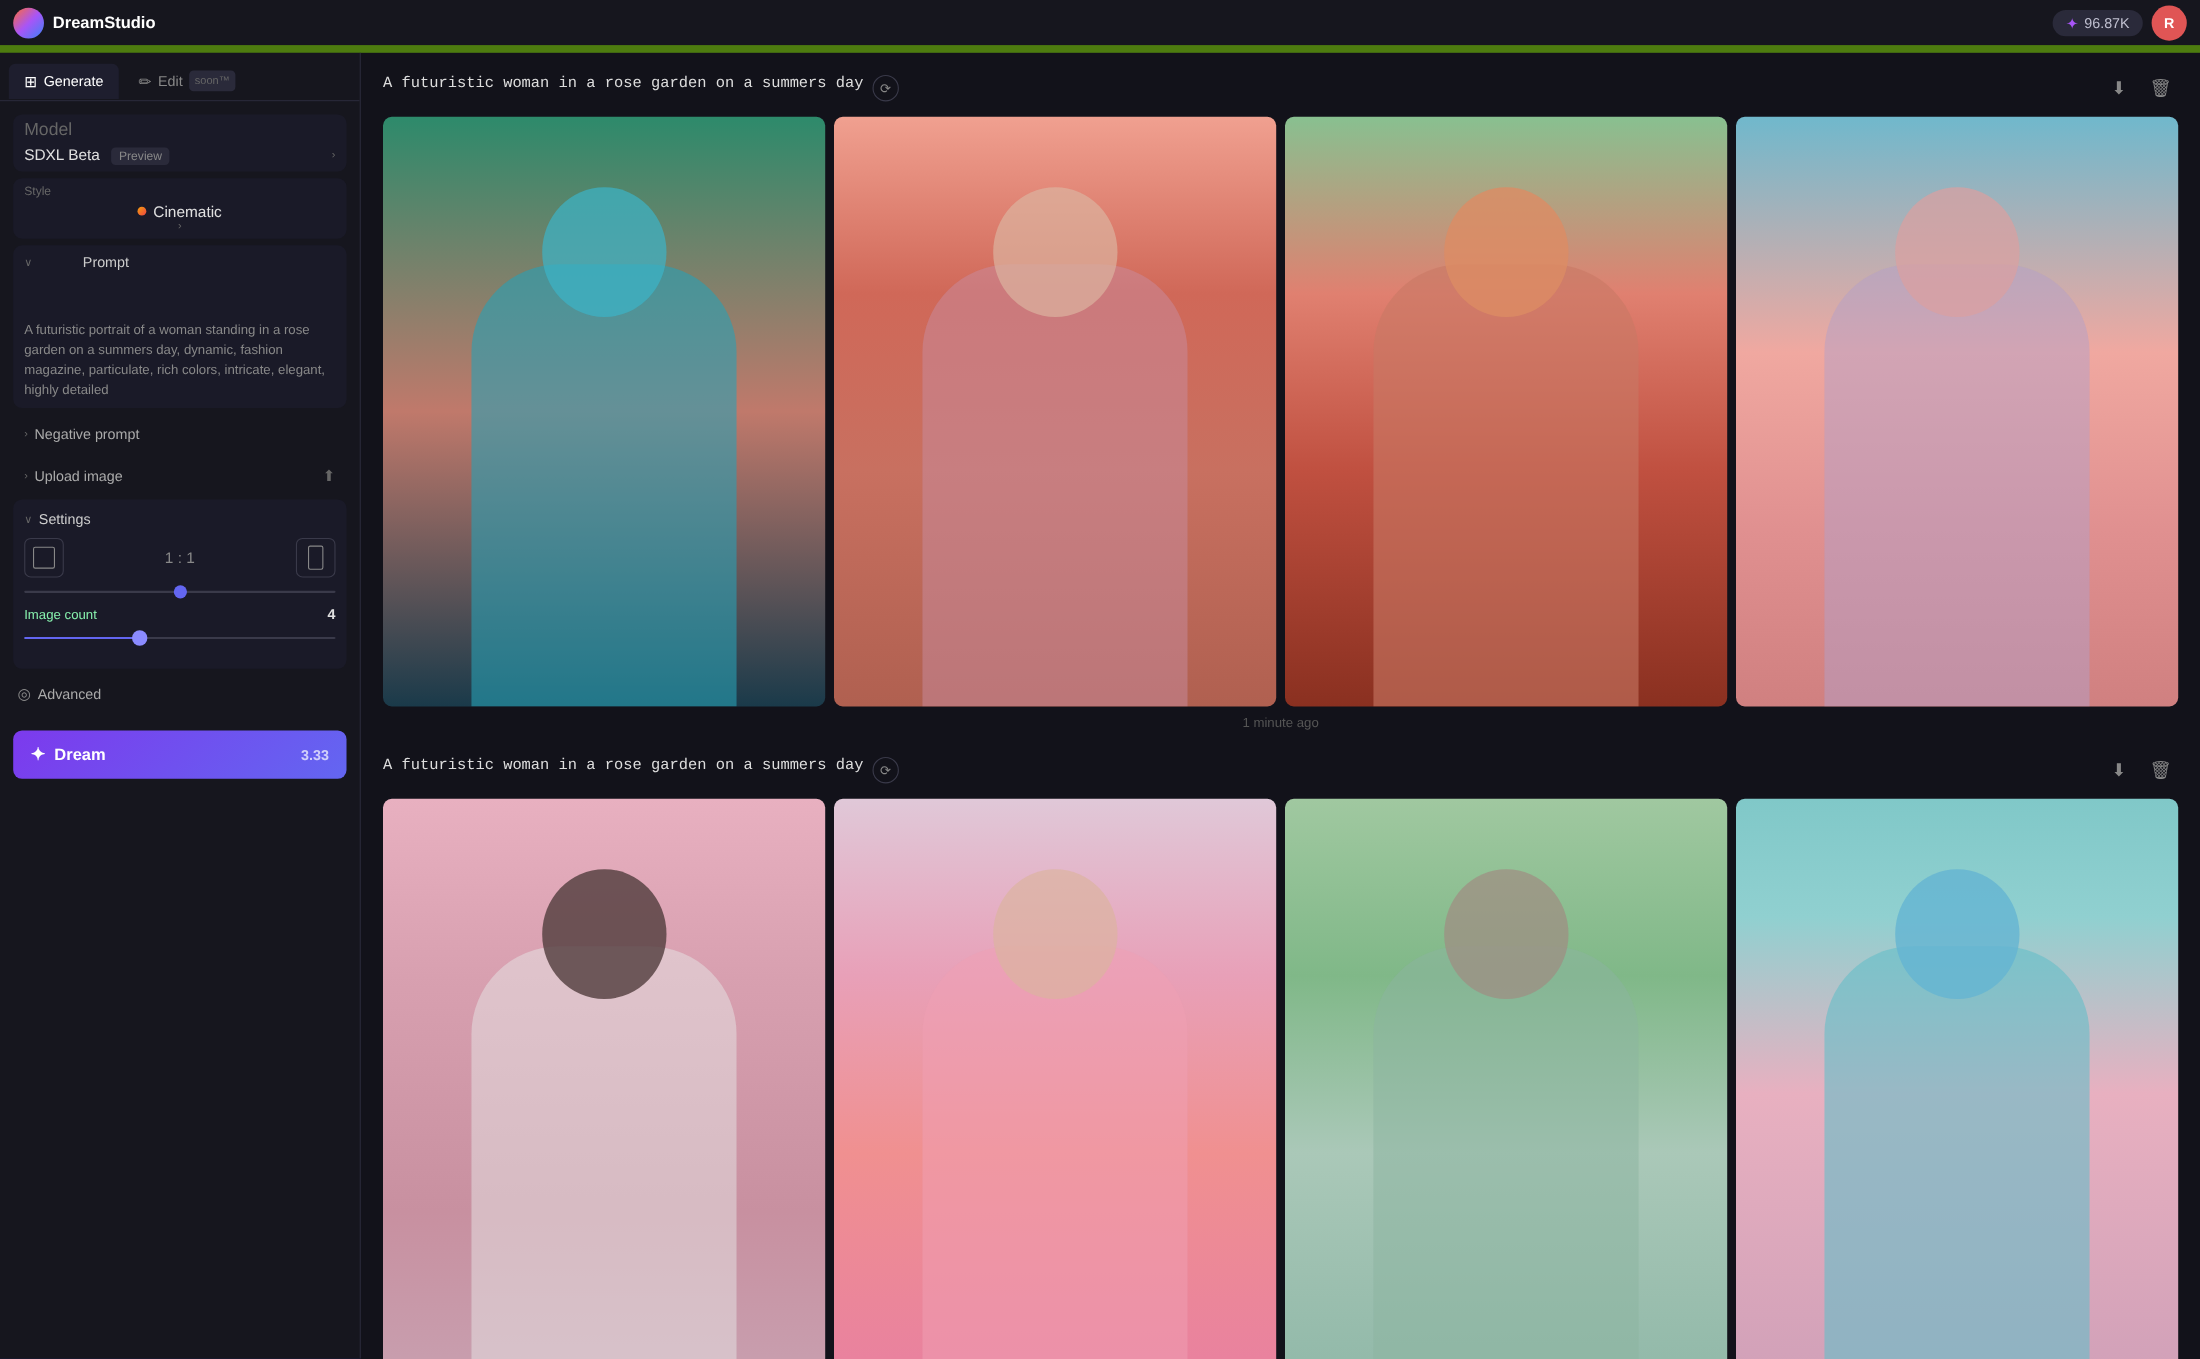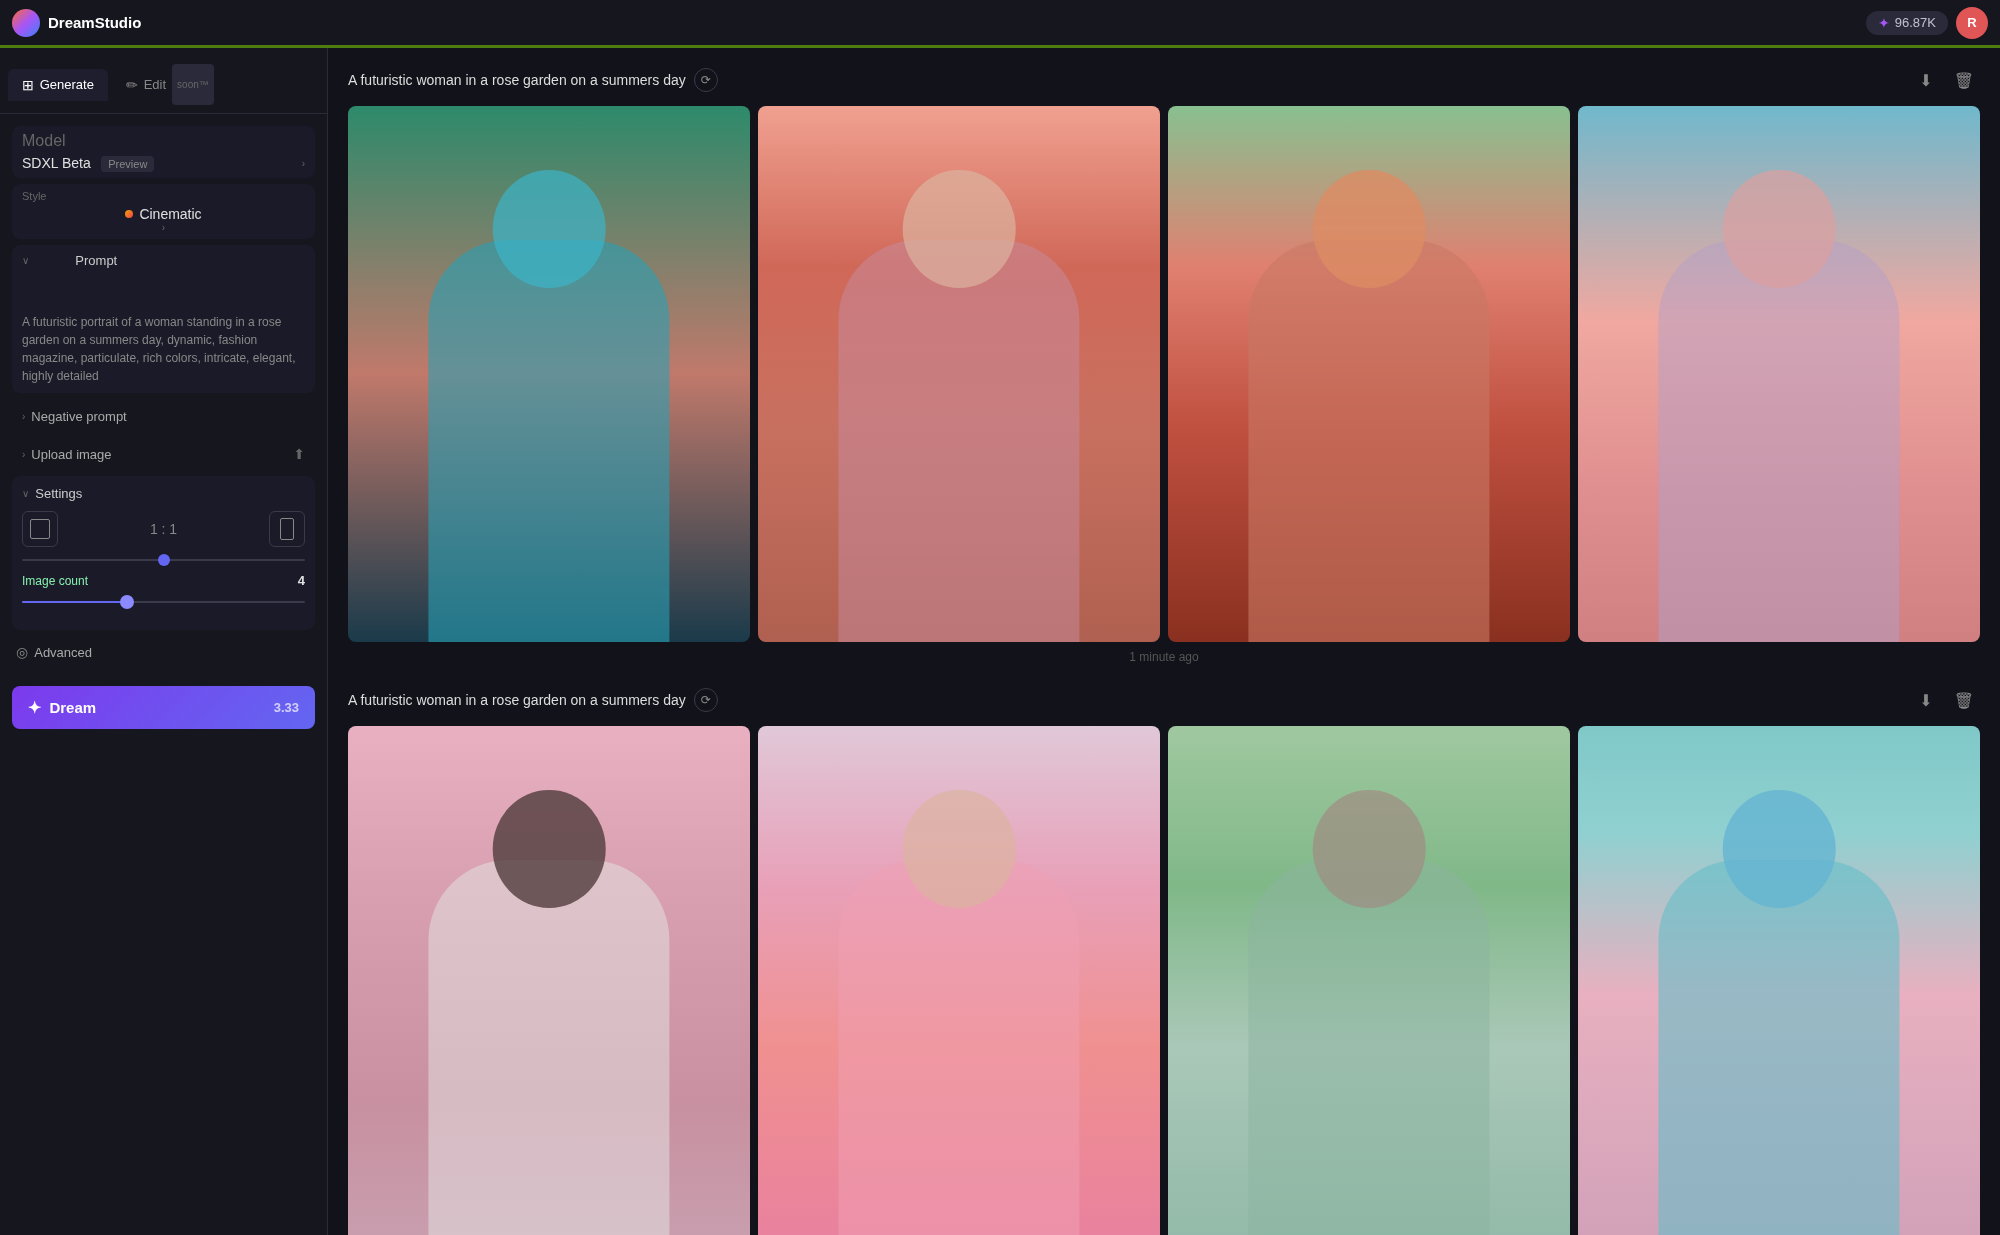--- a/index.html
+++ b/index.html
@@ -14,21 +14,21 @@
       flex-direction: column;
     }
 
     
     .header {
       height: 48px;
       background: #16161e;
       display: flex;
       align-items: center;
       padding: 0 12px;
-      border-bottom: 3px solid #4d7c0f;
+      border-bottom: 7px solid #4d7c0f;
       flex-shrink: 0;
     }
     .logo-area {
       display: flex;
       align-items: center;
       gap: 8px;
       flex: 1;
     }
     .logo-icon {
       width: 28px;
@@ -114,21 +114,21 @@
     }
     .tab.active {
       background: #1e1e2e;
       color: #fff;
     }
     .tab-icon { font-size: 14px; }
     .soon-badge {
       font-size: 10px;
       background: #2a2a3a;
       border-radius: 4px;
-      padding: 15px 5px;
+      padding: 4px 5px;
       color: #666;
     }
 
     
     .sidebar-content {
       padding: 12px;
       display: flex;
       flex-direction: column;
       gap: 4px;
     }
@@ -399,22 +399,23 @@
       margin-bottom: 20px;
     }
     .gen-header {
       display: flex;
       align-items: center;
       justify-content: space-between;
       margin-bottom: 10px;
     }
     .gen-prompt-row {
       display: flex;
-      align-items: center;
+      align-items: flex-start;
       gap: 8px;
+      font-family: Liberation Mono, monospace;
     }
     .gen-prompt-text {
       font-size: 14px;
       color: #ddd;
     }
     .gen-refresh-btn {
       width: 24px;
       height: 24px;
       border-radius: 50%;
       border: 1px solid #3a3a4a;

